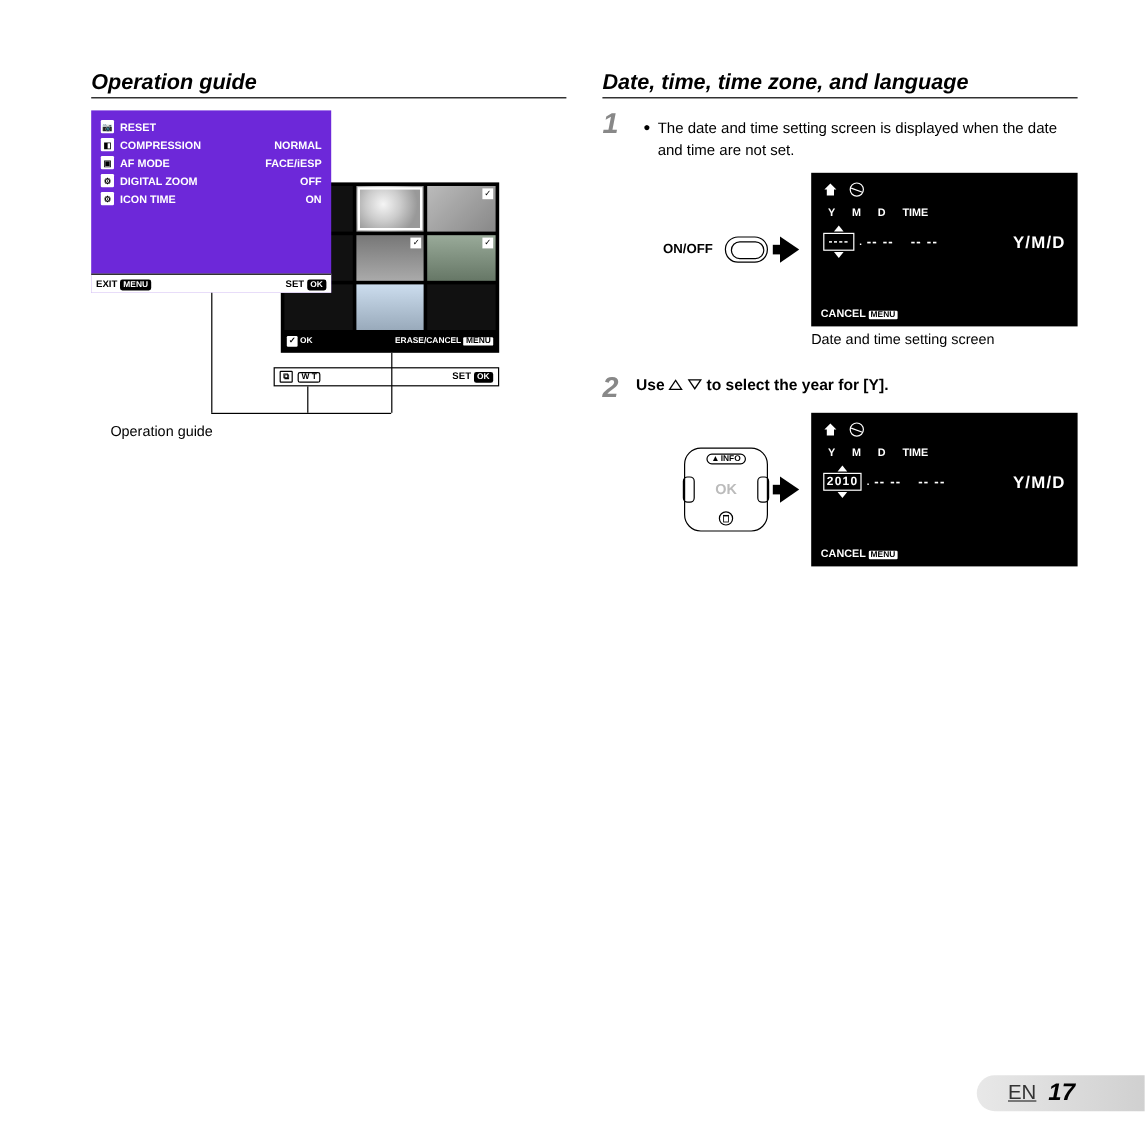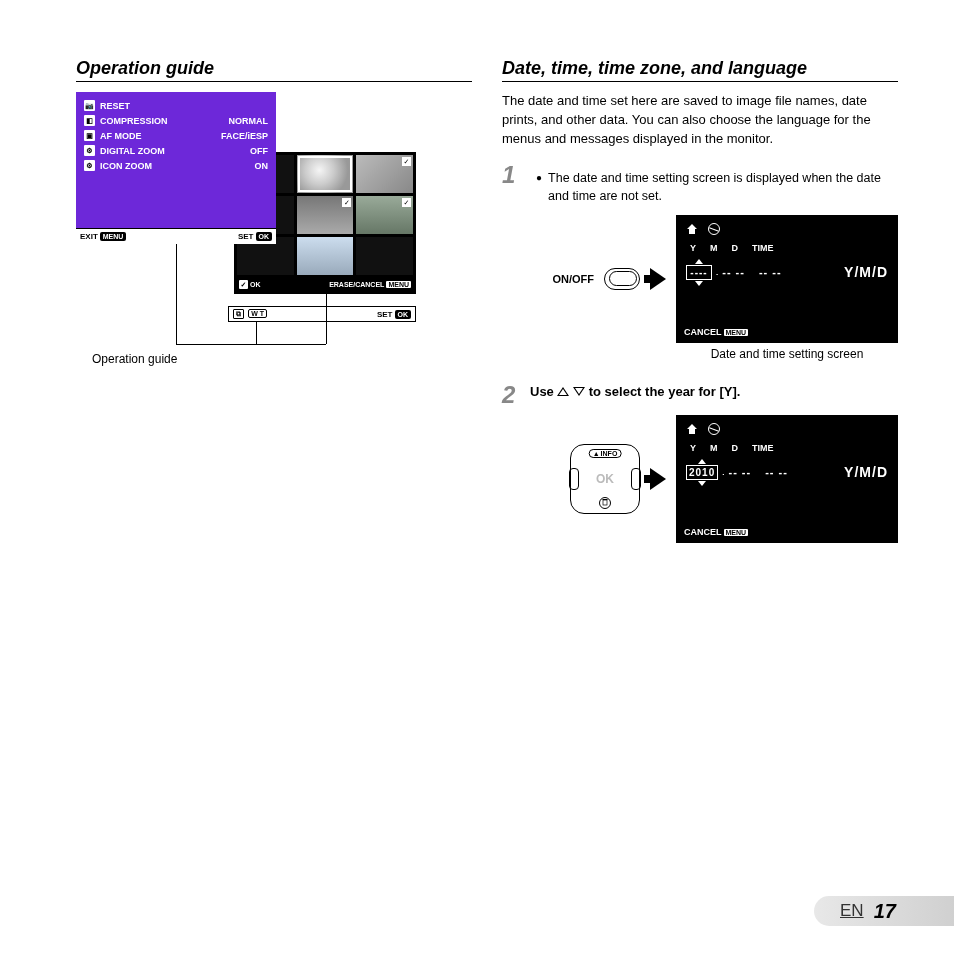--- a/index.html
+++ b/index.html
@@ -60,21 +60,21 @@
   .ds-head { display: flex; gap: 14px; padding-left: 4px; margin-bottom: 6px; font-size: 9px; }
   .ds-row { display: flex; align-items: center; gap: 4px; }
   .ds-stepper { display: flex; flex-direction: column; align-items: center; gap: 1px; }
   .tri-up { width: 0; height: 0; border-left: 4px solid transparent; border-right: 4px solid transparent; border-bottom: 5px solid #fff; }
   .tri-dn { width: 0; height: 0; border-left: 4px solid transparent; border-right: 4px solid transparent; border-top: 5px solid #fff; }
   .year-box { border: 1px solid #fff; padding: 1px 2px; font-size: 10px; min-width: 26px; text-align: center; letter-spacing: 1px; }
   .dash { font-size: 11px; letter-spacing: 1px; }
   .ymd { margin-left: auto; font-size: 14px; letter-spacing: 1px; }
   .ds-foot { position: absolute; left: 8px; bottom: 6px; font-size: 9px; font-weight: 900; }
   .ds-foot .menu-chip { display: inline-block; background: #fff; color: #000; font-size: 7px; padding: 0 2px; border-radius: 1px; margin-left: 2px; font-weight: 900; }
-  .fig-caption { font-size: 12px; text-align: center; margin-left: auto; width: 222px; margin-top: 4px; }
+  .fig-caption { font-size: 12px; text-align: left; margin-left: auto; width: 222px; margin-top: 4px; }
   
   .pad { width: 70px; height: 70px; border: 1.5px solid #000; border-radius: 14px; position: relative; display: flex; align-items: center; justify-content: center; }
   .pad .ok { font-size: 12px; font-weight: 900; color: #bbb; }
   .pad .info { position: absolute; top: 4px; left: 50%; transform: translateX(-50%); font-size: 7px; font-weight: 900; border: 1px solid #000; border-radius: 7px; padding: 0 3px; display: flex; align-items: center; gap: 1px; background: #fff; }
   .pad .trash { position: absolute; bottom: 4px; left: 50%; transform: translateX(-50%); width: 12px; height: 12px; border: 1px solid #000; border-radius: 50%; display: flex; align-items: center; justify-content: center; }
   .pad .trash svg { width: 6px; height: 7px; }
   .pad::before, .pad::after { content: ''; position: absolute; width: 8px; height: 20px; border: 1px solid #000; border-radius: 4px; top: 50%; transform: translateY(-50%); }
   .pad::before { left: -2px; }
   .pad::after { right: -2px; }
   .tri-outline-up { width: 0; height: 0; border-left: 6px solid transparent; border-right: 6px solid transparent; border-bottom: 9px solid #000; display: inline-block; position: relative; }
@@ -136,21 +136,21 @@
             <span class="menu-label">AF MODE</span>
             <span class="menu-val">FACE/iESP</span>
           </div>
         <div class="menu-row">
             <span class="menu-icon">⚙</span>
             <span class="menu-label">DIGITAL ZOOM</span>
             <span class="menu-val">OFF</span>
           </div>
         <div class="menu-row">
             <span class="menu-icon">⚙</span>
-            <span class="menu-label">ICON ZOOM</span>
+            <span class="menu-label">ICON TIME</span>
             <span class="menu-val">ON</span>
           </div>
         <div class="menu-footer">
           <span><span>EXIT</span><span class="chip">MENU</span></span>
           <span><span>SET</span><span class="chip">OK</span></span>
         </div>
       </div>
 
       <div class="zoom-bar">
         <span><span class="zicon">⧉</span> <span class="chip-inv">W T</span></span>
@@ -161,21 +161,20 @@
       <div class="line" style="left:100px; top:252px; width:150px; height:1px;"></div>
       <div class="line" style="left:180px; top:230px; width:1px; height:22px;"></div>
       <div class="line" style="left:250px; top:202px; width:1px; height:50px;"></div>
 
       <div class="caption" style="left:16px; top:260px;">Operation guide</div>
     </div>
   </div>
 
   <div class="col">
     <h2 class="section-title">Date, time, time zone, and language</h2>
-    <p class="intro">The date and time set here are saved to image file names, date prints, and other data. You can also choose the language for the menus and messages displayed in the monitor.</p>
 
     <div class="step">
       <div class="step-num">1</div>
       <div class="step-body">
         <div class="bullet">
           <span class="dot">●</span>
           <span>The date and time setting screen is displayed when the date and time are not set.</span>
         </div>
         <div class="fig-row">
           <span class="onoff-label">ON/OFF</span>

